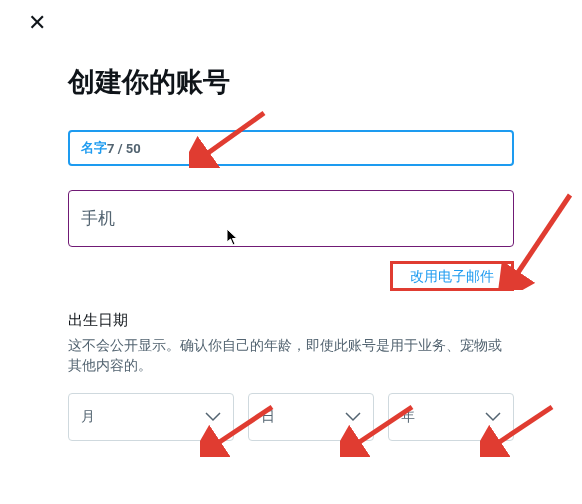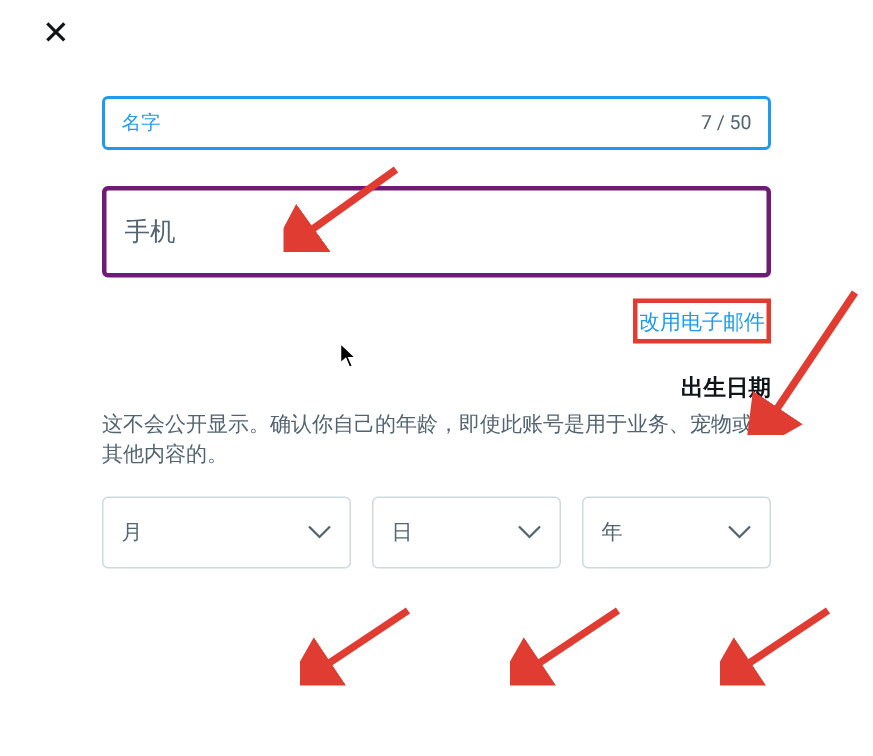--- a/index.html
+++ b/index.html
@@ -34,34 +34,34 @@
     .main {
       padding: 18px 40px 0 40px;
     }
     .title {
       font-size: 27px;
       font-weight: 700;
       color: #0f1419;
       margin-bottom: 30px;
     }
     .field {
-      border: 3px solid #701a75;
+      border: 1px solid #701a75;
       border-radius: 4px;
       padding: 8px 12px;
       margin-bottom: 24px;
       position: relative;
     }
     .field.active {
       border: 2px solid #1d9bf0;
       padding: 7px 11px;
     }
     .field-label-row {
       display: flex;
-      justify-content: space-between;
       align-items: center;
+      font-weight: bold;
     }
     .field-label {
       font-size: 13px;
       color: #1d9bf0;
     }
     .field-counter {
       font-size: 13px;
       color: #536471;
     }
     .field-value {
@@ -80,32 +80,31 @@
       margin-bottom: 20px;
     }
     .link {
       font-size: 14px;
       color: #1d9bf0;
       cursor: pointer;
       display: inline-block;
     }
     .link-highlight {
       border: 3px solid #e03c31;
-      padding: 2px 1px;
+      padding: 2px 17px;
       display: inline-block;
     }
     .dob-section {
       margin-top: 6px;
     }
     .dob-title {
       font-size: 15px;
-      font-weight: 700;
+      font-weight: 400;
       color: #0f1419;
       margin-bottom: 6px;
-      text-align: right;
     }
     .dob-desc {
       font-size: 14px;
       color: #536471;
       line-height: 1.4;
       margin-bottom: 18px;
     }
     .dob-selects {
       display: flex;
       gap: 14px;
@@ -144,20 +143,21 @@
   </style>
 </head>
 <body>
 
 <div class="container">
   <div class="header">
     <span class="close-icon">✕</span>
   </div>
 
   <div class="main">
+    <h1 class="title">创建你的账号</h1>
 
     <div class="field active">
       <div class="field-label-row">
         <span class="field-label">名字</span>
         <span class="field-counter">7 / 50</span>
       </div>
     </div>
 
     <div class="field">
       <div class="field-placeholder">手机</div>

